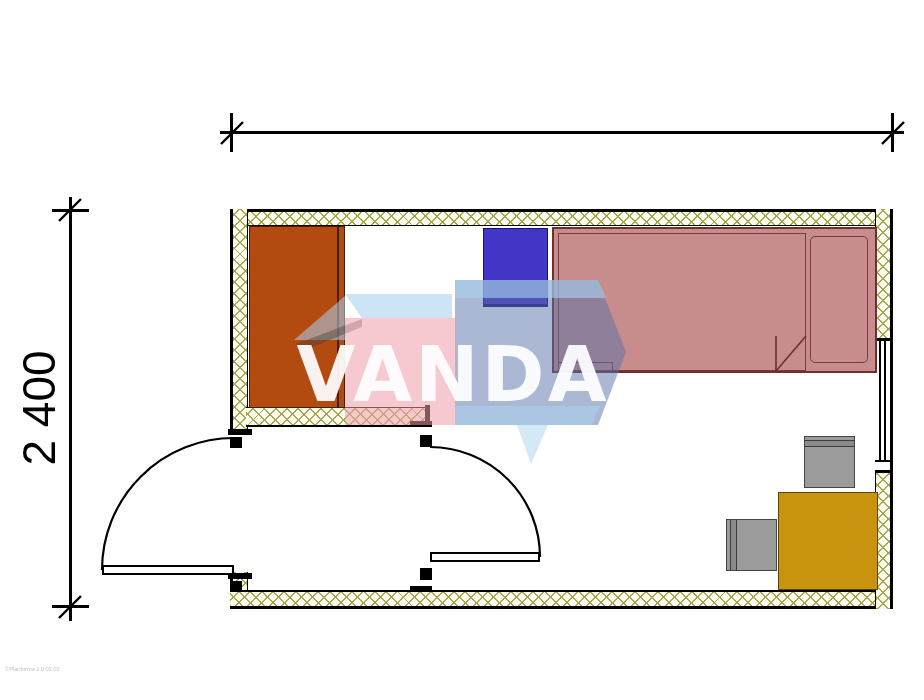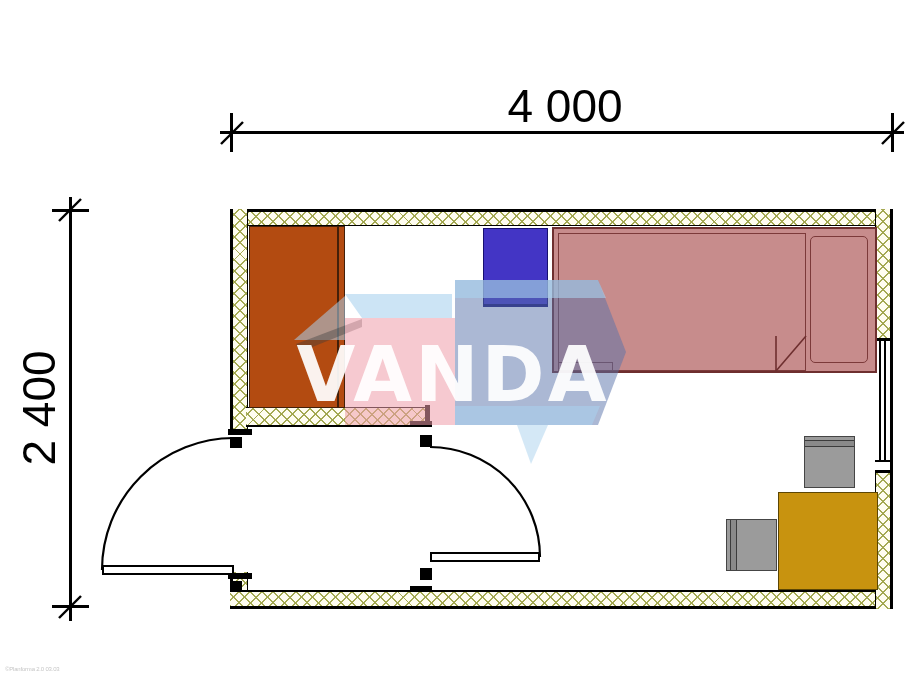--- a/index.html
+++ b/index.html
@@ -19,21 +19,20 @@
   .jamb{position:absolute;background:#000;}
   .furn{position:absolute;box-sizing:border-box;}
   #footer-note{position:absolute;left:5px;top:666px;font-size:6px;line-height:7px;
                color:#c6c6c6;letter-spacing:-0.2px;}
 </style>
 </head>
 <body>
 
 <div id="stage">
 
-  <div class="dim-label" style="left:460px;top:84px;width:210px;text-align:center;">4 000</div>
   <div class="dim-line" style="left:220px;top:131px;width:684px;height:2.5px;"></div>
   <div class="dim-line" style="left:230px;top:113px;width:2.5px;height:39px;"></div>
   <div class="dim-line" style="left:891px;top:113px;width:2.5px;height:39px;"></div>
 
   <div class="dim-label" style="left:-62px;top:385px;width:204px;height:46px;text-align:center;transform:rotate(-90deg);">2 400</div>
   <div class="dim-line" style="left:69px;top:197px;width:2.5px;height:424px;"></div>
   <div class="dim-line" style="left:52px;top:209px;width:37px;height:2.5px;"></div>
   <div class="dim-line" style="left:52px;top:605px;width:37px;height:2.5px;"></div>
 
   <div class="abs hatch" style="left:230px;top:209px;width:663px;height:17px;box-sizing:border-box;border-top:3px solid #000;border-bottom:1.5px solid #000;"></div>

